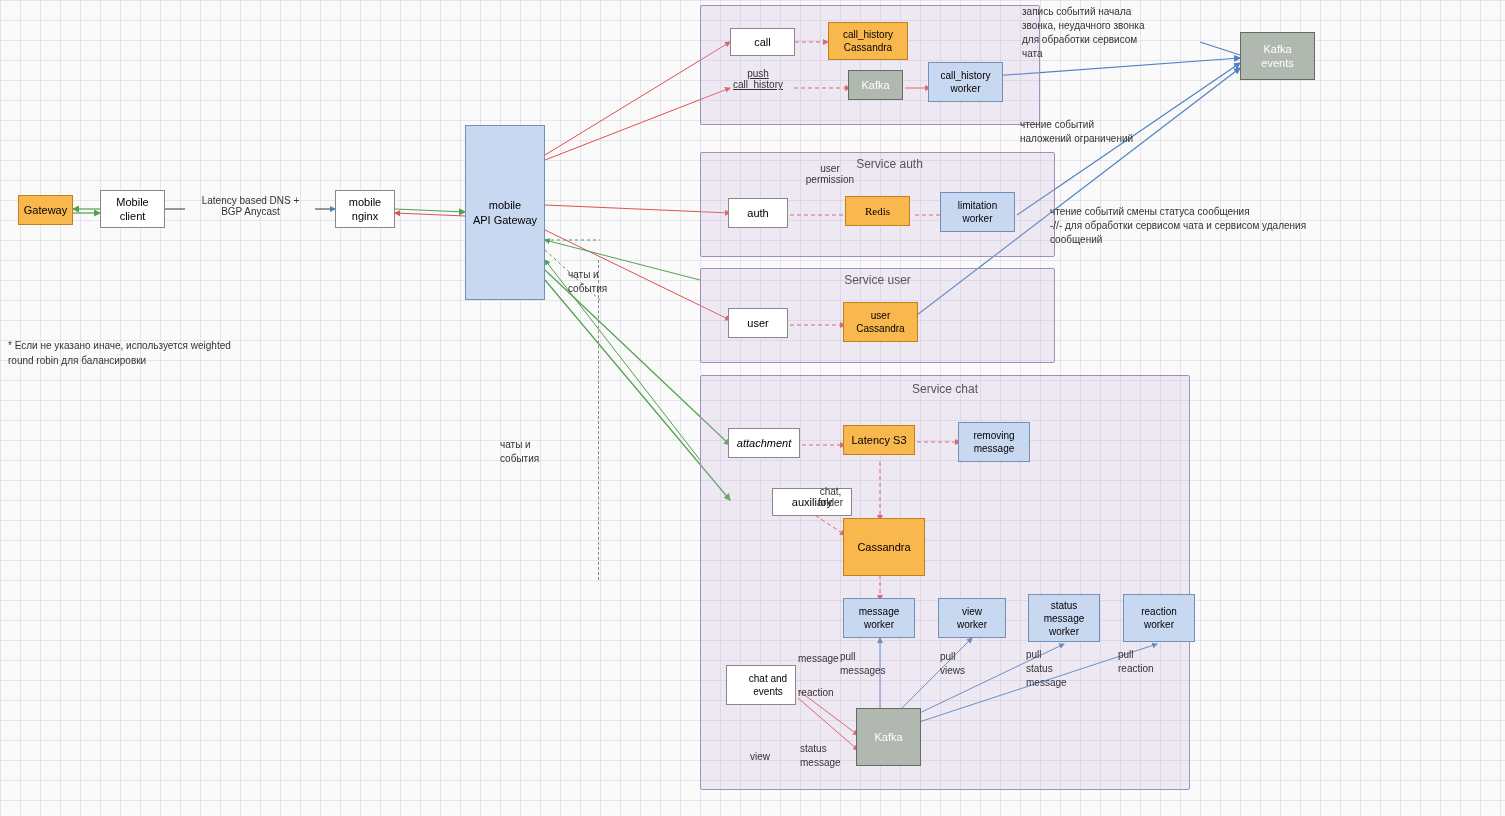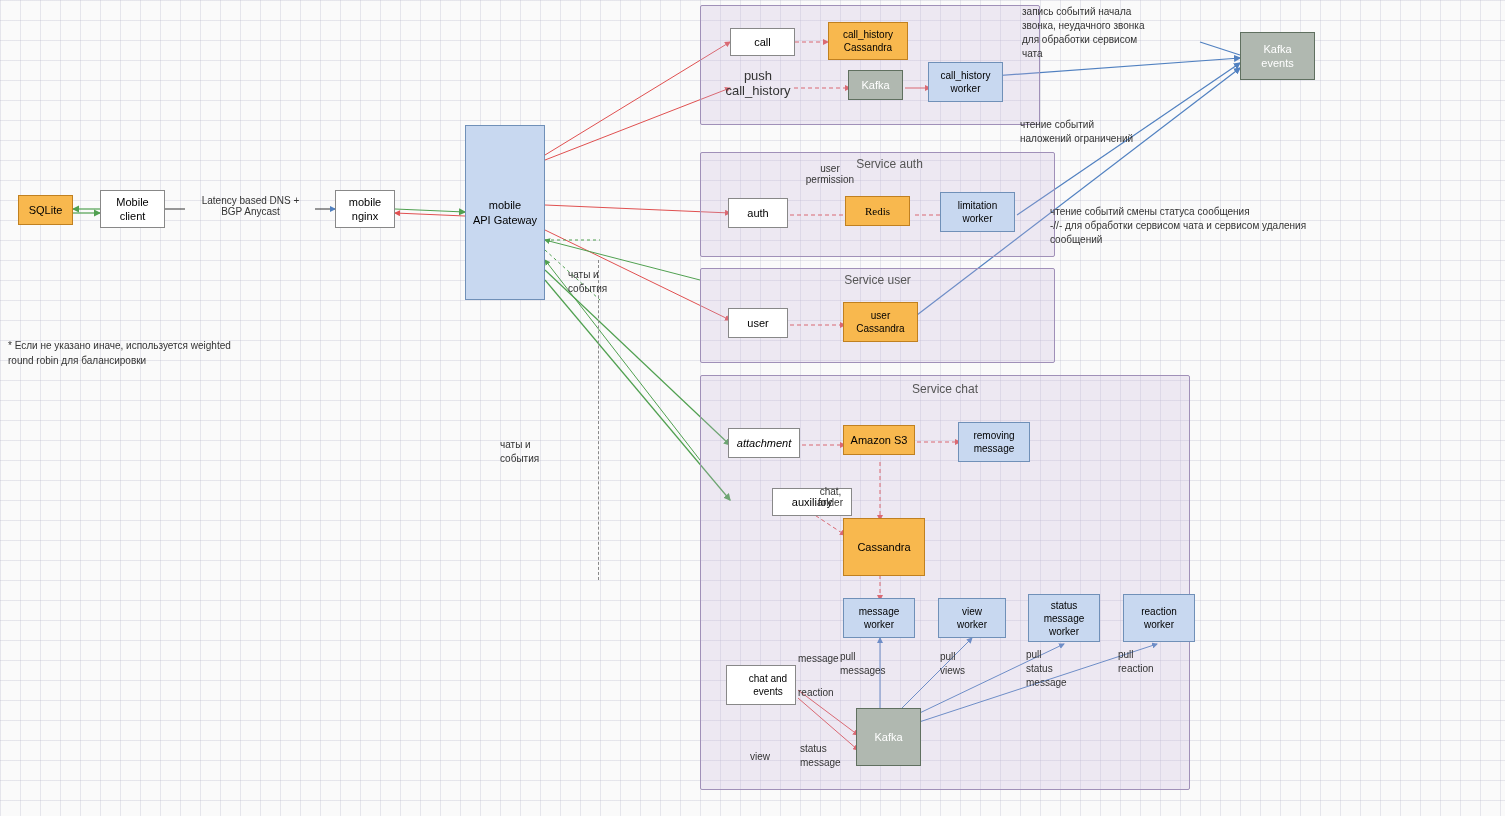--- a/index.html
+++ b/index.html
@@ -175,21 +175,21 @@
     <line x1="545" y1="240" x2="600" y2="240" stroke="#50a050" stroke-width="1" stroke-dasharray="3,3"></line>
     <line x1="545" y1="250" x2="600" y2="300" stroke="#50a050" stroke-width="1" stroke-dasharray="3,3"></line>
 
     <line x1="880" y1="462" x2="880" y2="520" stroke="#e05050" stroke-width="1" stroke-dasharray="4,3" marker-end="url(#arrowRed)"></line>
 
     <line x1="700" y1="280" x2="545" y2="240" stroke="#50a050" stroke-width="1" marker-end="url(#arrowGreen)"></line>
     <line x1="700" y1="460" x2="545" y2="260" stroke="#50a050" stroke-width="1" marker-end="url(#arrowGreen)"></line>
   </svg>
 
   <div class="box sqlite-box" style="left:18px;top:195px;width:55px;height:30px;">
-    <span>SQLite</span>
+    <span>Gateway</span>
   </div>
 
   <div class="box box-white" style="left:100px;top:190px;width:65px;height:38px;">
     <span style="white-space:pre-line;">Mobile
 client</span>
   </div>
 
   <div style="position:absolute;left:183px;top:195px;width:135px;text-align:center;font-size:10px;color:#333;">
     <span style="white-space:pre-line;">Latency based DNS +
 BGP Anycast</span>
@@ -204,21 +204,21 @@
     <span style="white-space:pre-line;">mobile
 API Gateway</span>
   </div>
 
   <div class="region" style="left:700px;top:5px;width:340px;height:120px;"></div>
 
   <div class="box box-white" style="left:730px;top:28px;width:65px;height:28px;">
     <span>call</span>
   </div>
 
-  <div style="position:absolute;left:718px;top:68px;width:80px;text-align:center;font-size:13px;color:#333;">
+  <div style="position:absolute;left:718px;top:68px;width:80px;text-align:center;font-size:10px;color:#333;text-decoration:underline;">
     <span style="white-space:pre-line;">push
 call_history</span>
   </div>
 
   <div class="box box-orange" style="left:828px;top:22px;width:80px;height:38px;">
     <span style="white-space:pre-line;font-size:10px;">call_history
 Cassandra</span>
   </div>
 
   <div class="box box-gray" style="left:848px;top:70px;width:55px;height:30px;">
@@ -298,21 +298,21 @@
     <div class="region-label" style="top:6px;left:0;right:0;">
       <span>Service chat</span>
     </div>
   </div>
 
   <div class="box box-white" style="left:728px;top:428px;width:72px;height:30px;font-style:italic;">
     <span>attachment</span>
   </div>
 
   <div class="box box-orange" style="left:843px;top:425px;width:72px;height:30px;">
-    <span>Amazon S3</span>
+    <span>Latency S3</span>
   </div>
 
   <div class="box box-blue-light" style="left:958px;top:422px;width:72px;height:40px;">
     <span style="white-space:pre-line;font-size:10px;">removing
 message</span>
   </div>
 
   <div class="box box-white" style="left:772px;top:488px;width:80px;height:28px;justify-content:center;">
     <span>auxiliary</span>
   </div>

